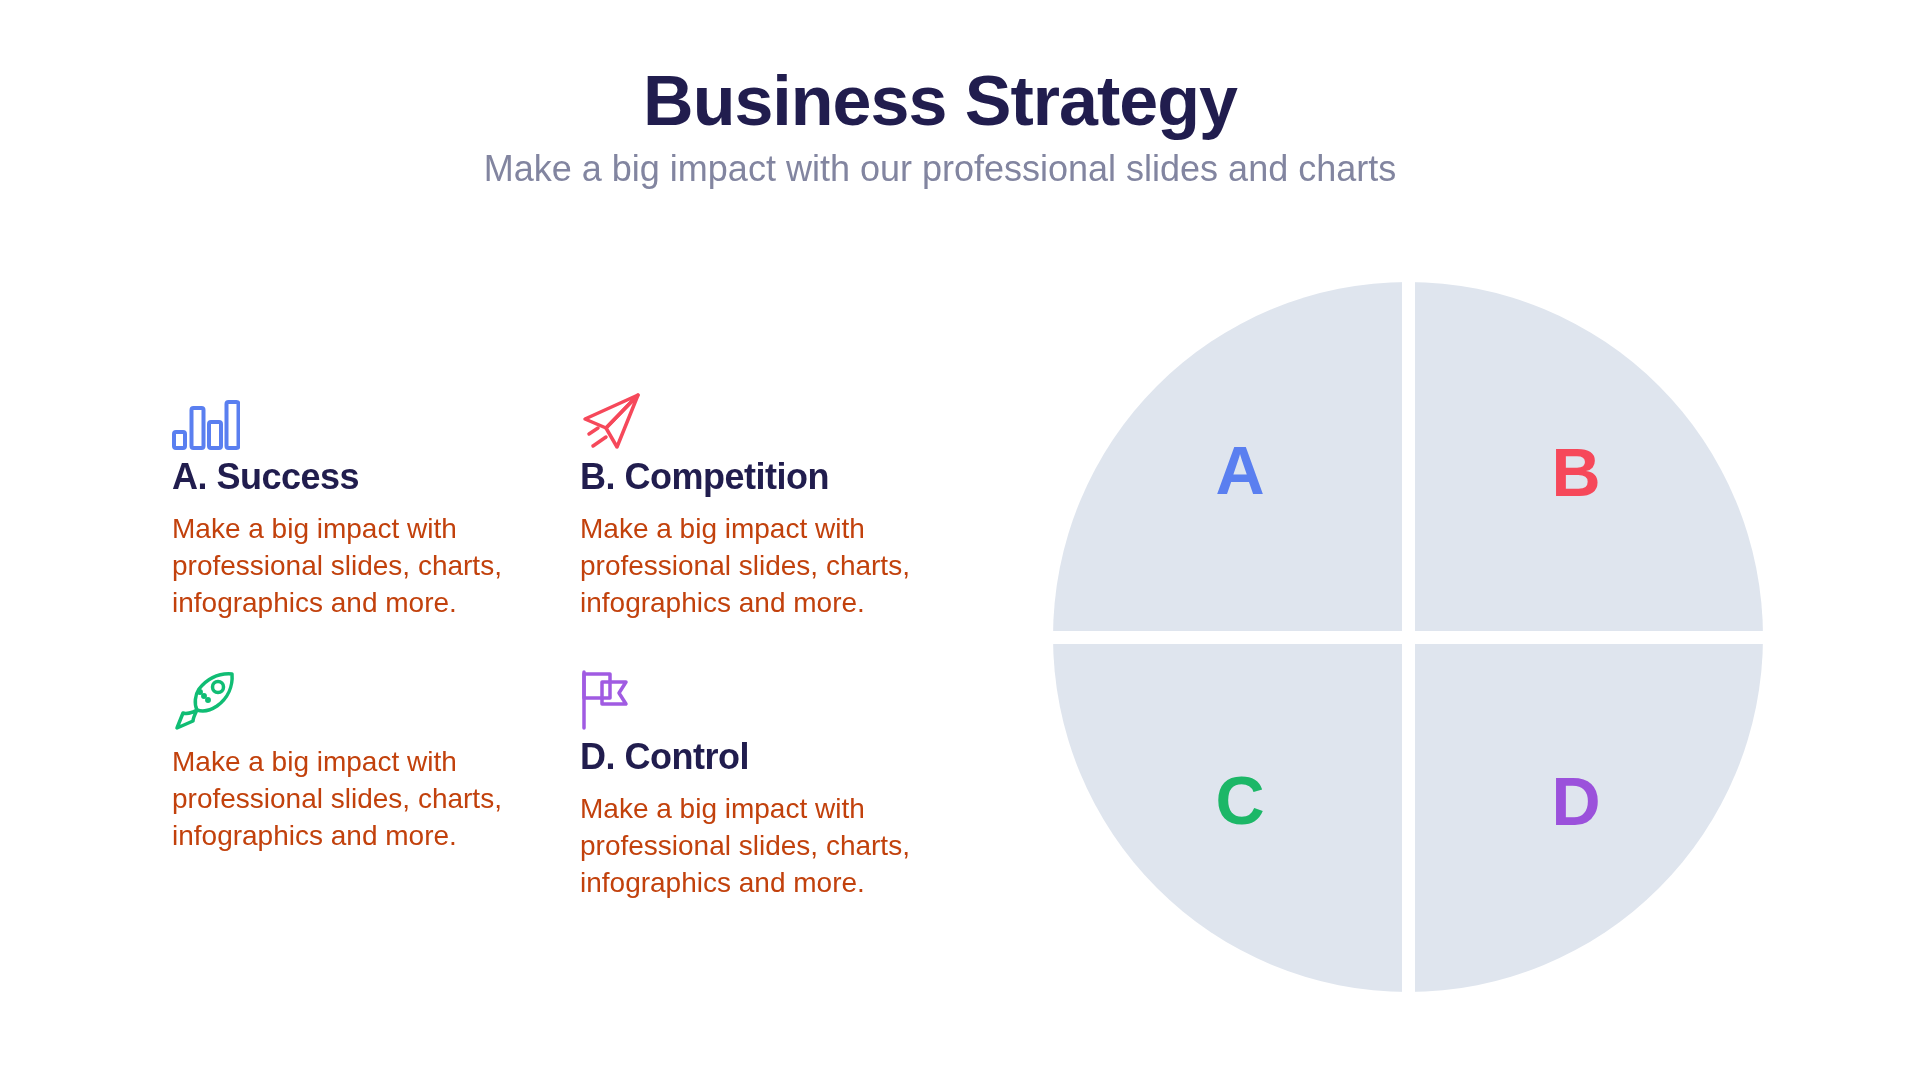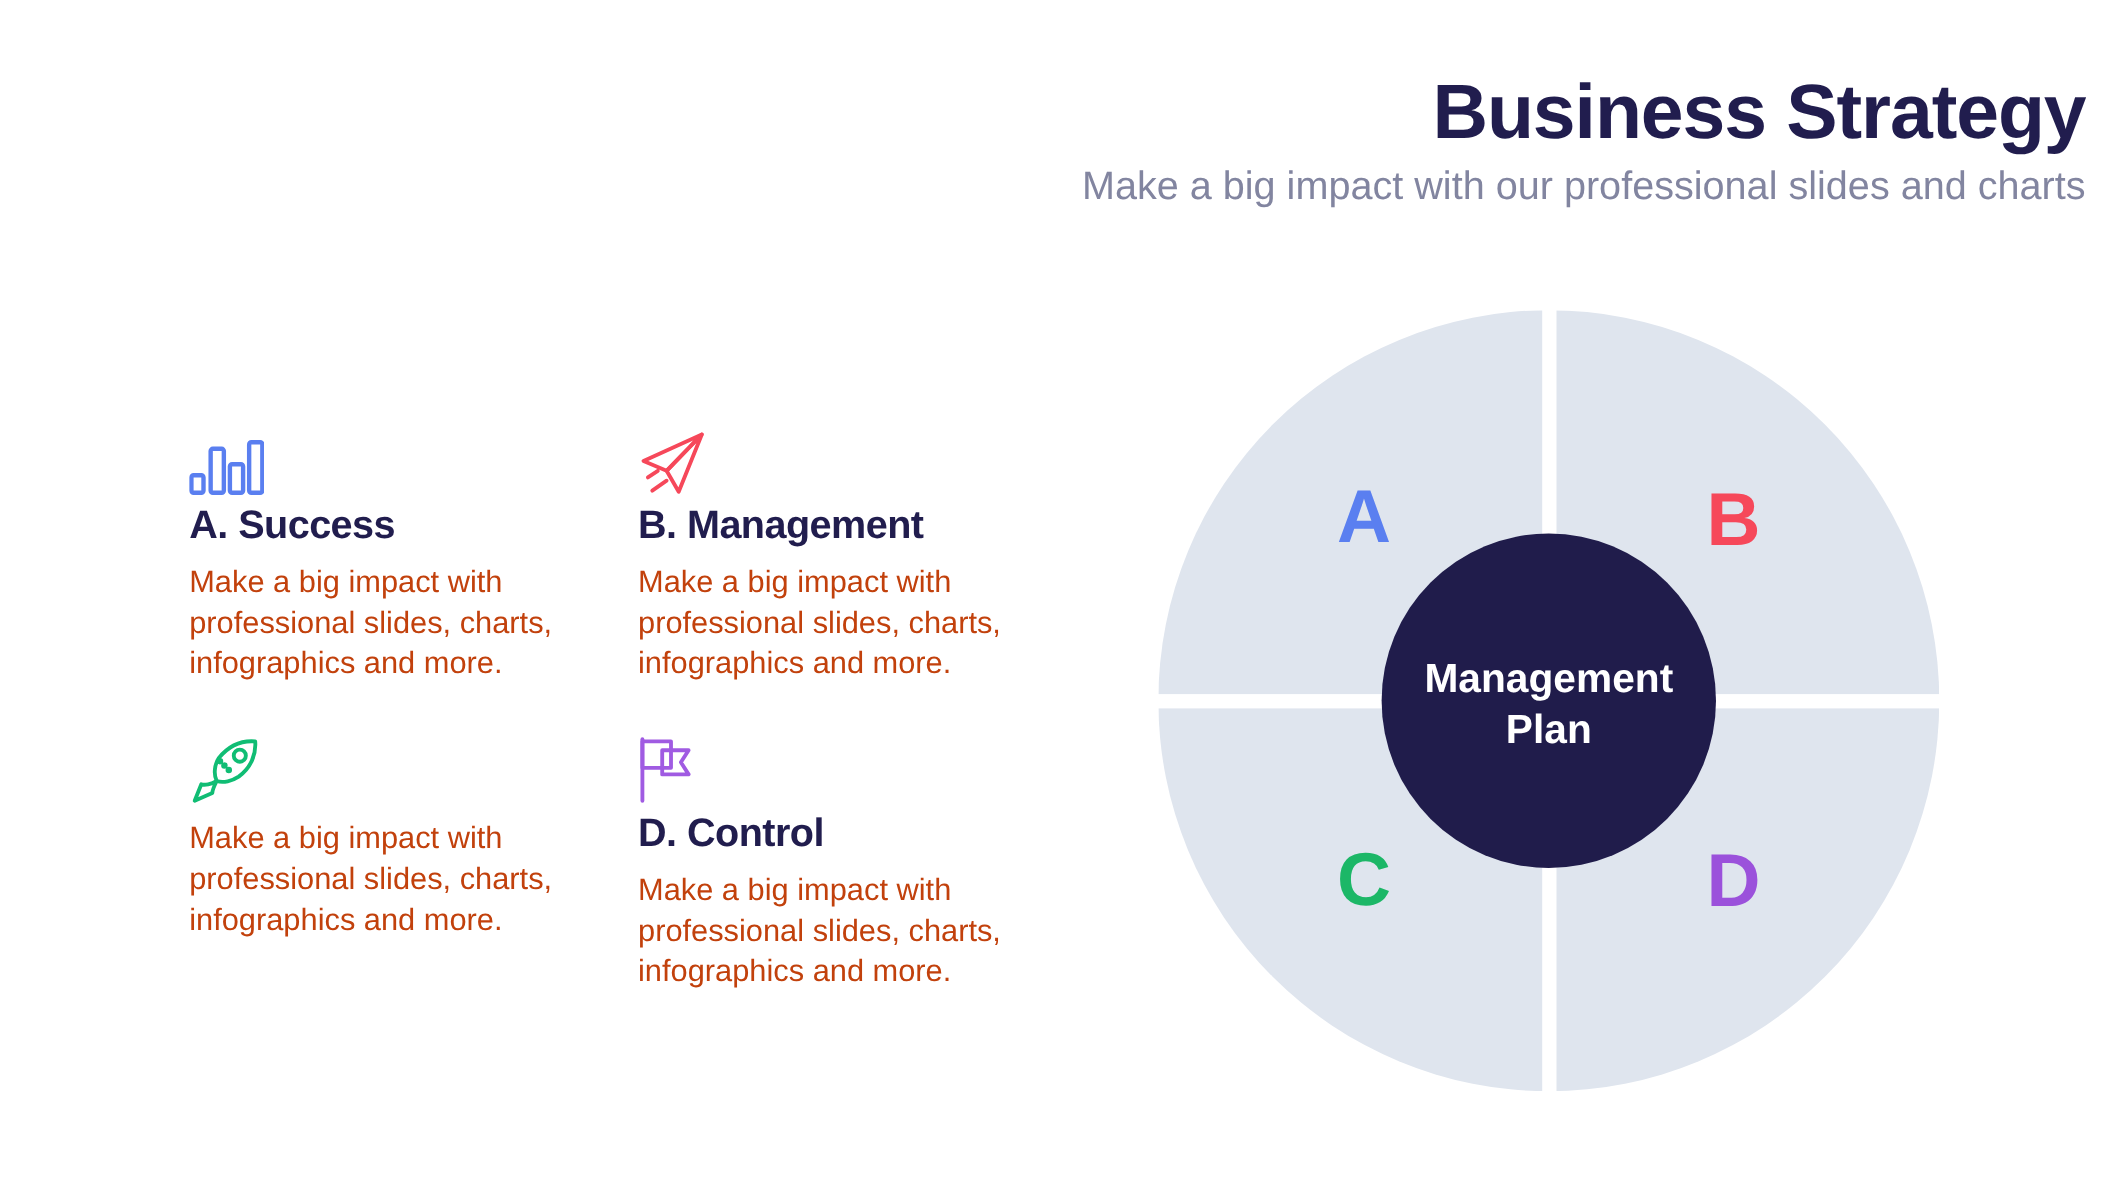--- a/index.html
+++ b/index.html
@@ -4,21 +4,21 @@
 <style>
   html,body{margin:0;padding:0;}
   body{
     width:1920px;height:1081px;
     background:#ffffff;
     font-family:"Liberation Sans", sans-serif;
     position:relative;overflow:hidden;
     -webkit-font-smoothing:antialiased;
   }
   
-  .header{position:absolute;top:0;left:16px;width:1880px;text-align:right;}
+  .header{position:absolute;top:0;left:0;width:1880px;text-align:center;}
   .title{
     margin:62px 0 0 0;
     font-size:70px;line-height:78px;font-weight:bold;
     letter-spacing:-1px;color:#211D4E;
   }
   .subtitle{
     margin:12px 0 0 0;
     font-size:36px;line-height:34px;font-weight:normal;
     color:#8285A0;
   }
@@ -99,21 +99,21 @@
 
   <article class="card card-b">
     <div class="icon-wrap" style="color: rgb(246, 72, 90);">
       <svg width="62" height="58" viewBox="0 0 62 58" fill="none" stroke="currentColor" stroke-width="3.5" stroke-linejoin="round" stroke-linecap="round">
         <path d="M58 3 L5 27 L26 36 Z"></path>
         <path d="M58 3 L37 55 L26 36 Z"></path>
         <path d="M9 42 L18 36"></path>
         <path d="M13 54 L26 45"></path>
       </svg>
     </div>
-    <h3>B. Management</h3>
+    <h3>B. Competition</h3>
     <div class="body">
       <p>Make a big impact with</p>
       <p>professional slides, charts,</p>
       <p>infographics and more.</p>
     </div>
   </article>
 
   <article class="card card-c">
     <div class="icon-wrap" style="color: rgb(16, 189, 116);">
       <svg width="66" height="60" viewBox="0 0 66 60" fill="none" stroke="currentColor" stroke-width="3.5" stroke-linejoin="round" stroke-linecap="round">
@@ -152,19 +152,15 @@
     <div class="quads">
       <div class="quad" style="background: rgb(223, 229, 238);"></div>
       <div class="quad" style="background: rgb(223, 229, 238);"></div>
       <div class="quad" style="background: rgb(223, 229, 238);"></div>
       <div class="quad" style="background: rgb(223, 229, 238);"></div>
     </div>
     <span class="letter pos-a" style="color: rgb(90, 127, 240);">A</span>
     <span class="letter pos-b" style="color: rgb(246, 72, 90);">B</span>
     <span class="letter pos-c" style="color: rgb(28, 183, 103);">C</span>
     <span class="letter pos-d" style="color: rgb(155, 81, 219);">D</span>
-    <div class="center-circle" style="background: rgb(32, 28, 75);">
-      <span>Management</span>
-      <span>Plan</span>
-    </div>
   </div>
 
 </div>
 
 </body></html>

